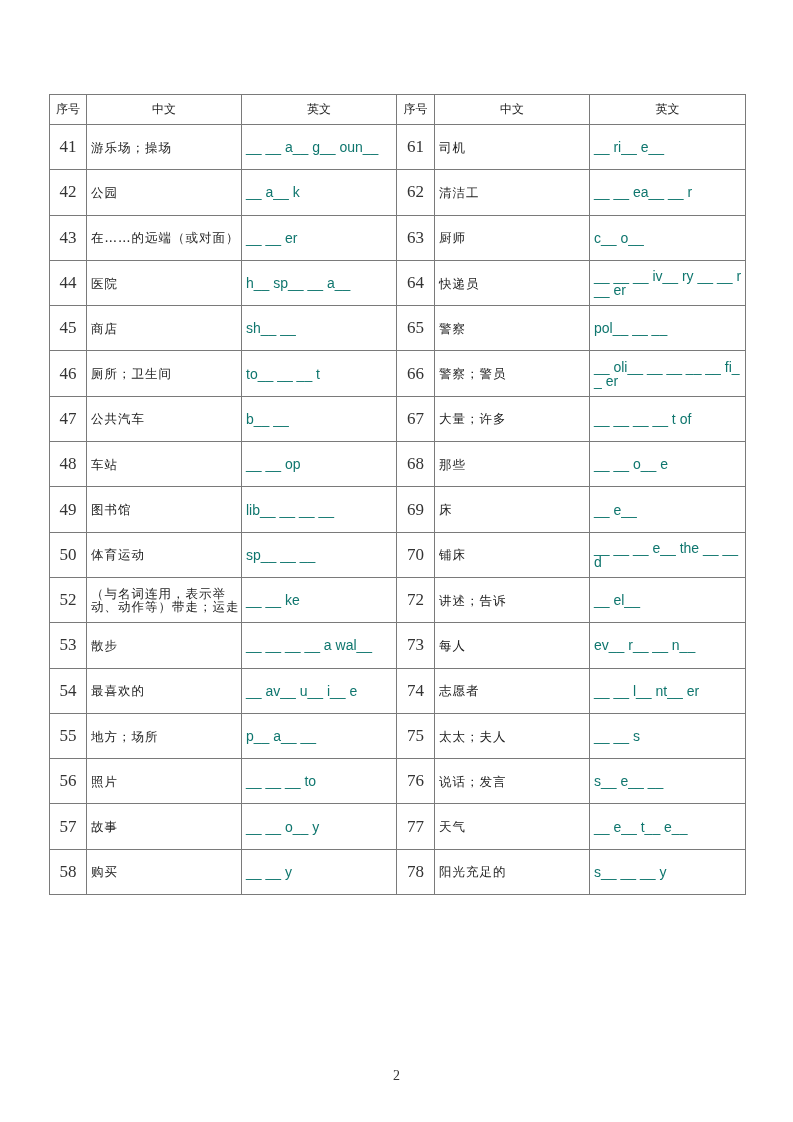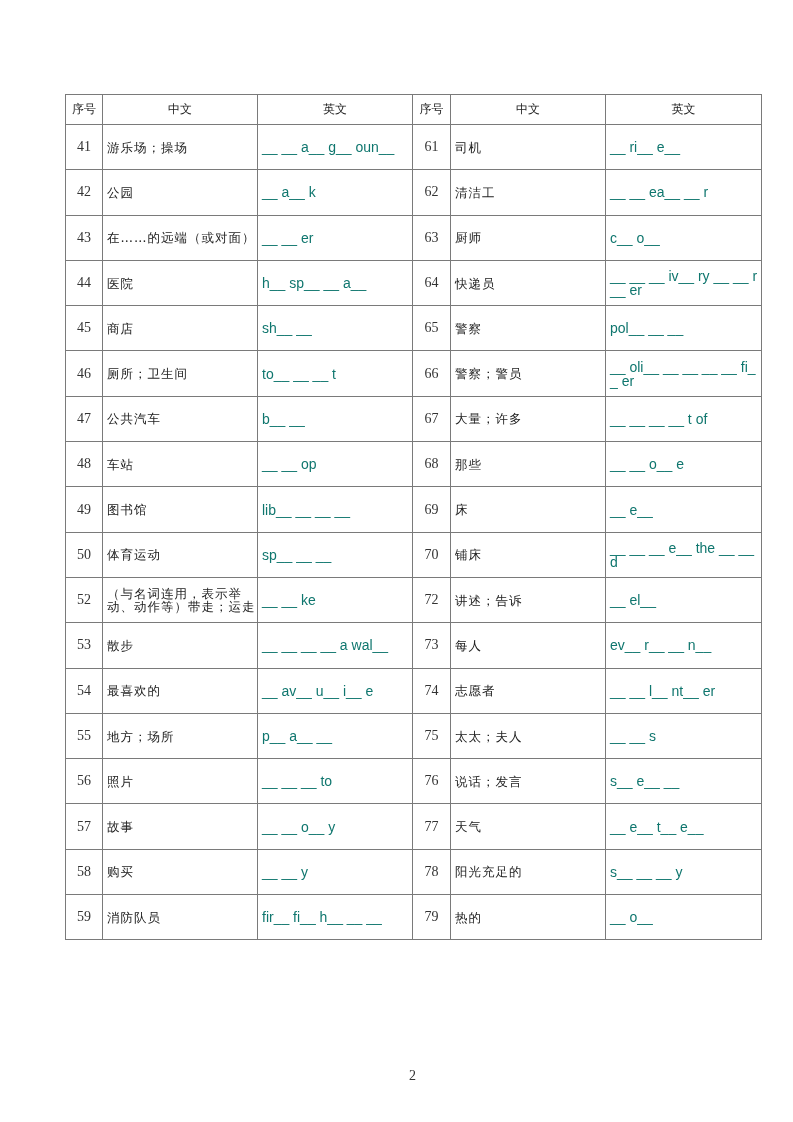--- a/index.html
+++ b/index.html
@@ -1,17 +1,17 @@
 <!DOCTYPE html>
 <html><head>
 <meta charset="utf-8">
 <style>
   html, body { margin: 0; padding: 0; background: #ffffff; }
   body { width: 793px; height: 1122px; position: relative; overflow: hidden; }
-  .page { position: absolute; left: 16px; top: 0; width: 717px; height: 1122px; background: #fff; }
+  .page { position: absolute; left: 0; top: 0; width: 717px; height: 1122px; background: #fff; }
   table.vocab {
     position: absolute; left: 49px; top: 94px;
     width: 696px;
     border-collapse: collapse;
     table-layout: fixed;
   }
   table.vocab td, table.vocab th {
     border: 1px solid #7a7a7a;
     padding: 0;
     vertical-align: middle;
@@ -21,21 +21,21 @@
     height: 29px;
     font-family: "DejaVu Serif", serif;
     font-weight: normal;
     font-size: 12px;
     color: #222;
     text-align: center;
   }
   table.vocab td { height: 44.3px; }
   td.num {
     font-family: "Liberation Serif", serif;
-    font-size: 14px;
+    font-size: 17px;
     color: #333;
     text-align: center;
   }
   td.zh {
     font-family: "DejaVu Serif", serif;
     font-size: 12.5px;
     color: #222;
     padding-left: 4px !important;
     line-height: 13px;
     letter-spacing: 1px;
@@ -211,25 +211,17 @@
           <td class="en">__ e__ t__ e__</td>
         </tr>
         <tr>
           <td class="num">58</td>
           <td class="zh">购买</td>
           <td class="en">__ __ y</td>
           <td class="num">78</td>
           <td class="zh">阳光充足的</td>
           <td class="en">s__ __ __ y</td>
         </tr>
-        <tr>
-          <td class="num">59</td>
-          <td class="zh">消防队员</td>
-          <td class="en">fir__ fi__ h__ __ __</td>
-          <td class="num">79</td>
-          <td class="zh">热的</td>
-          <td class="en">__ o__</td>
-        </tr>
       </tbody>
   </table>
 
   <div class="page-number">2</div>
 </div>
 
 </body></html>

